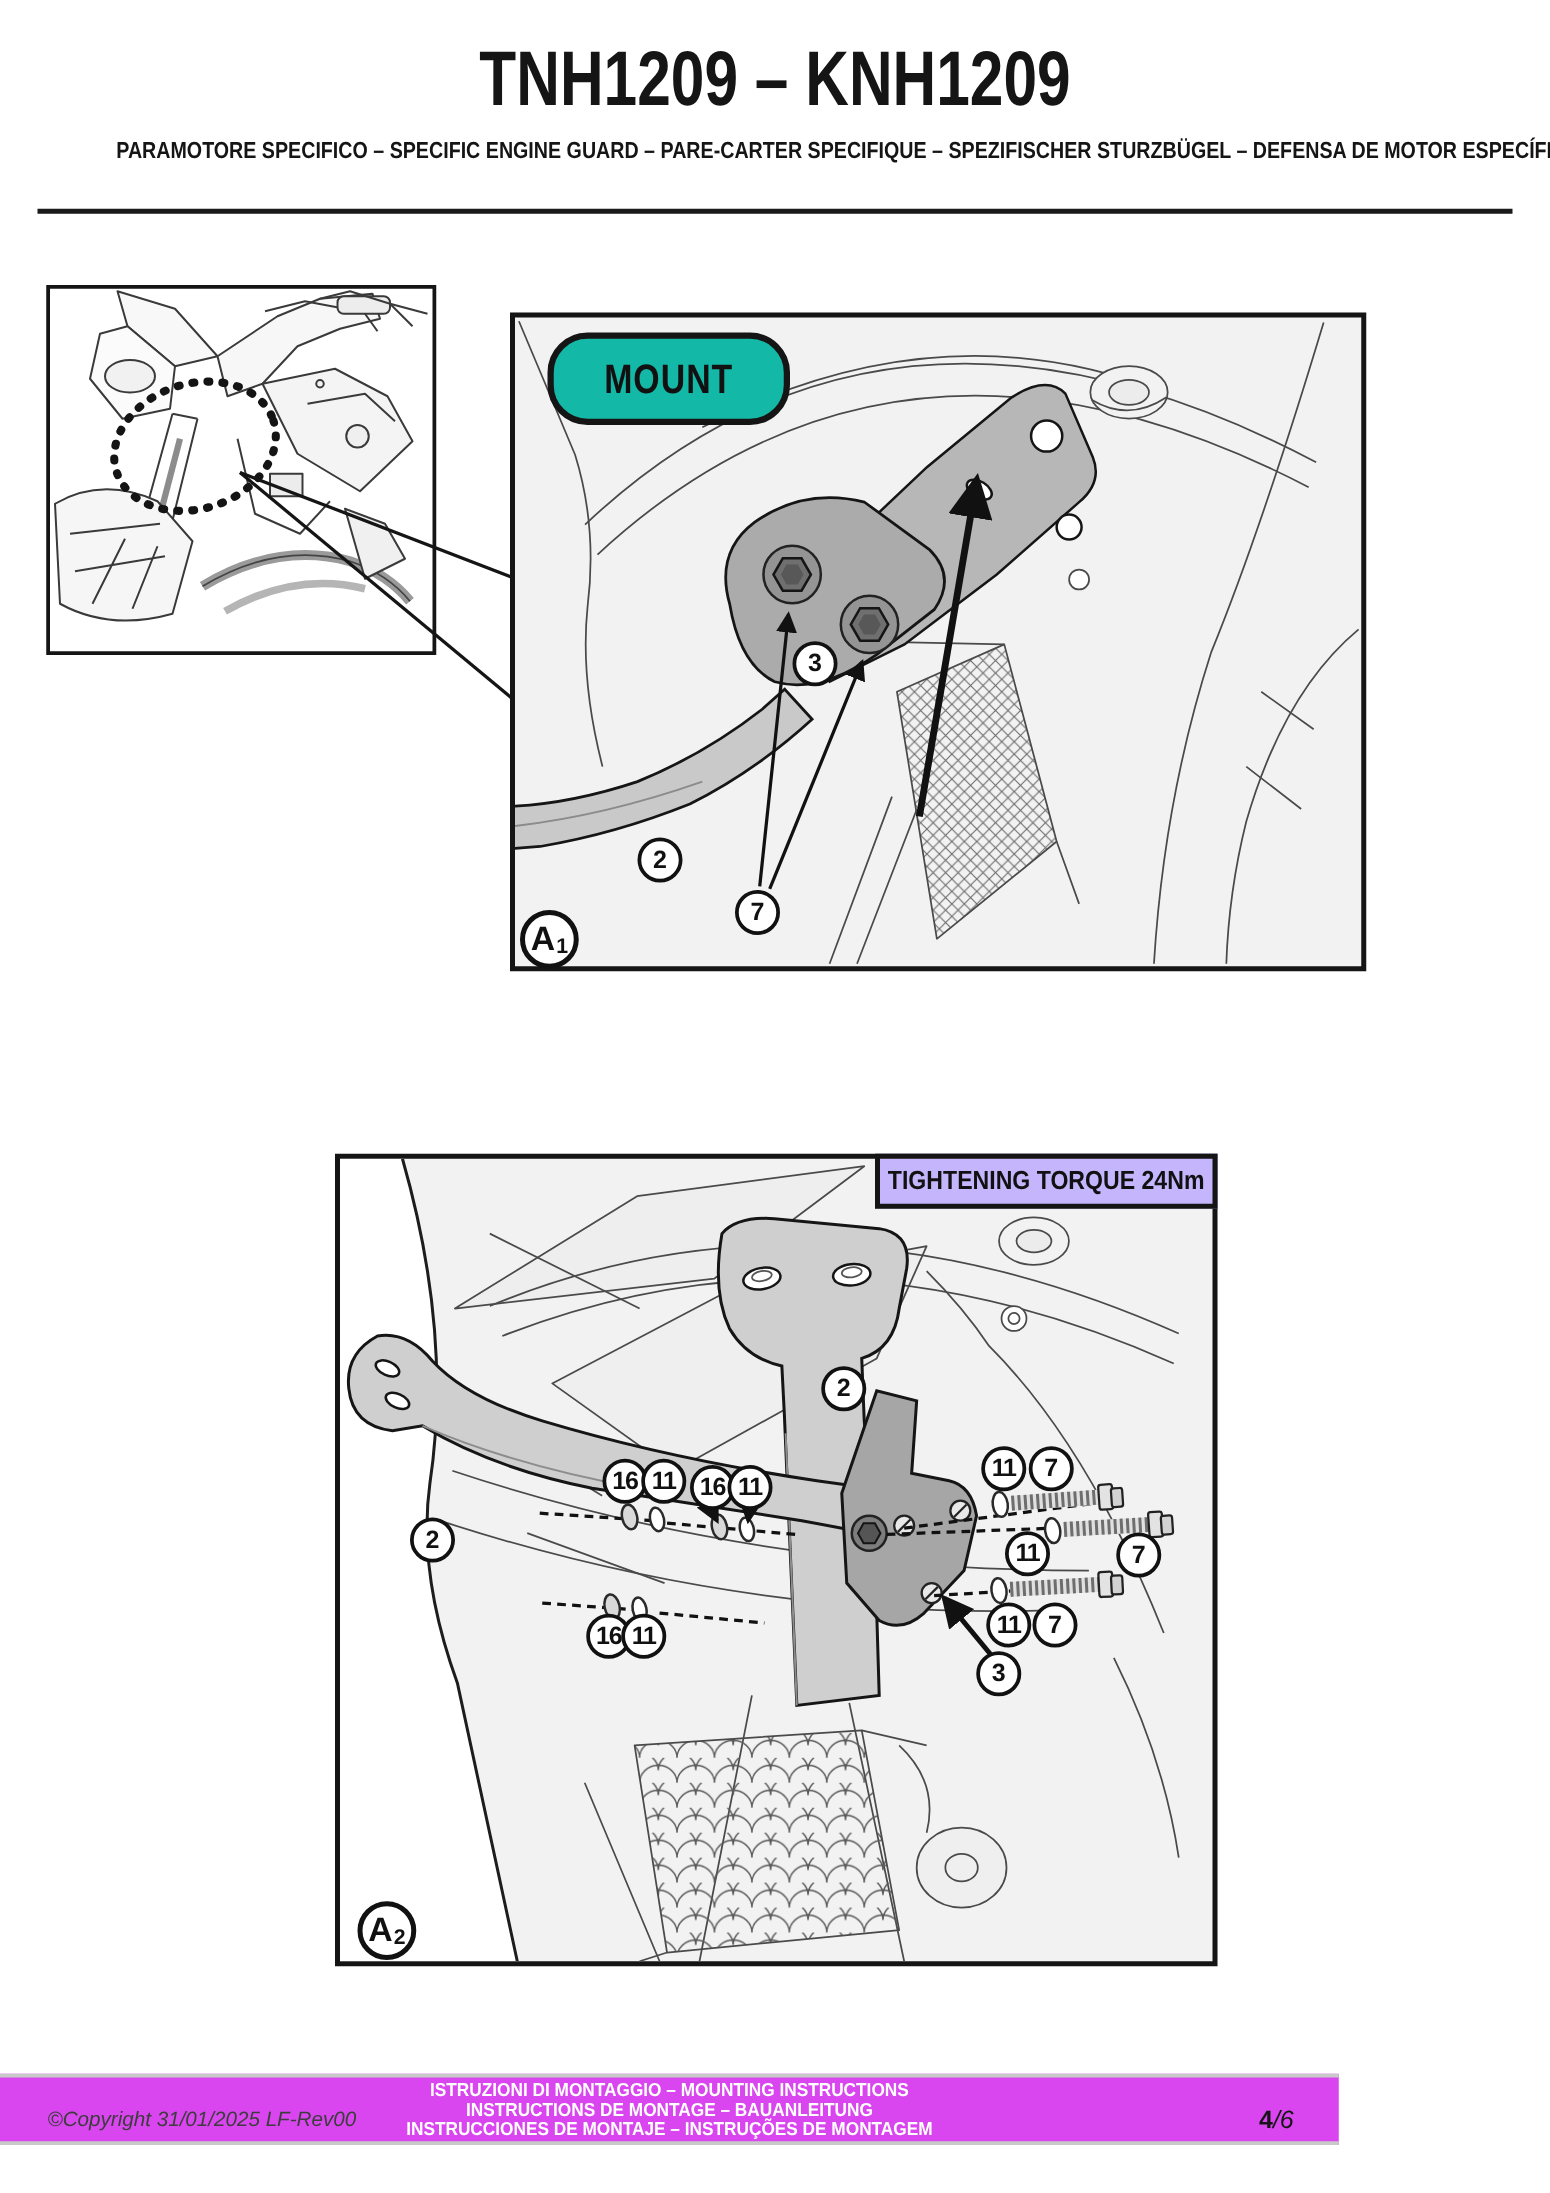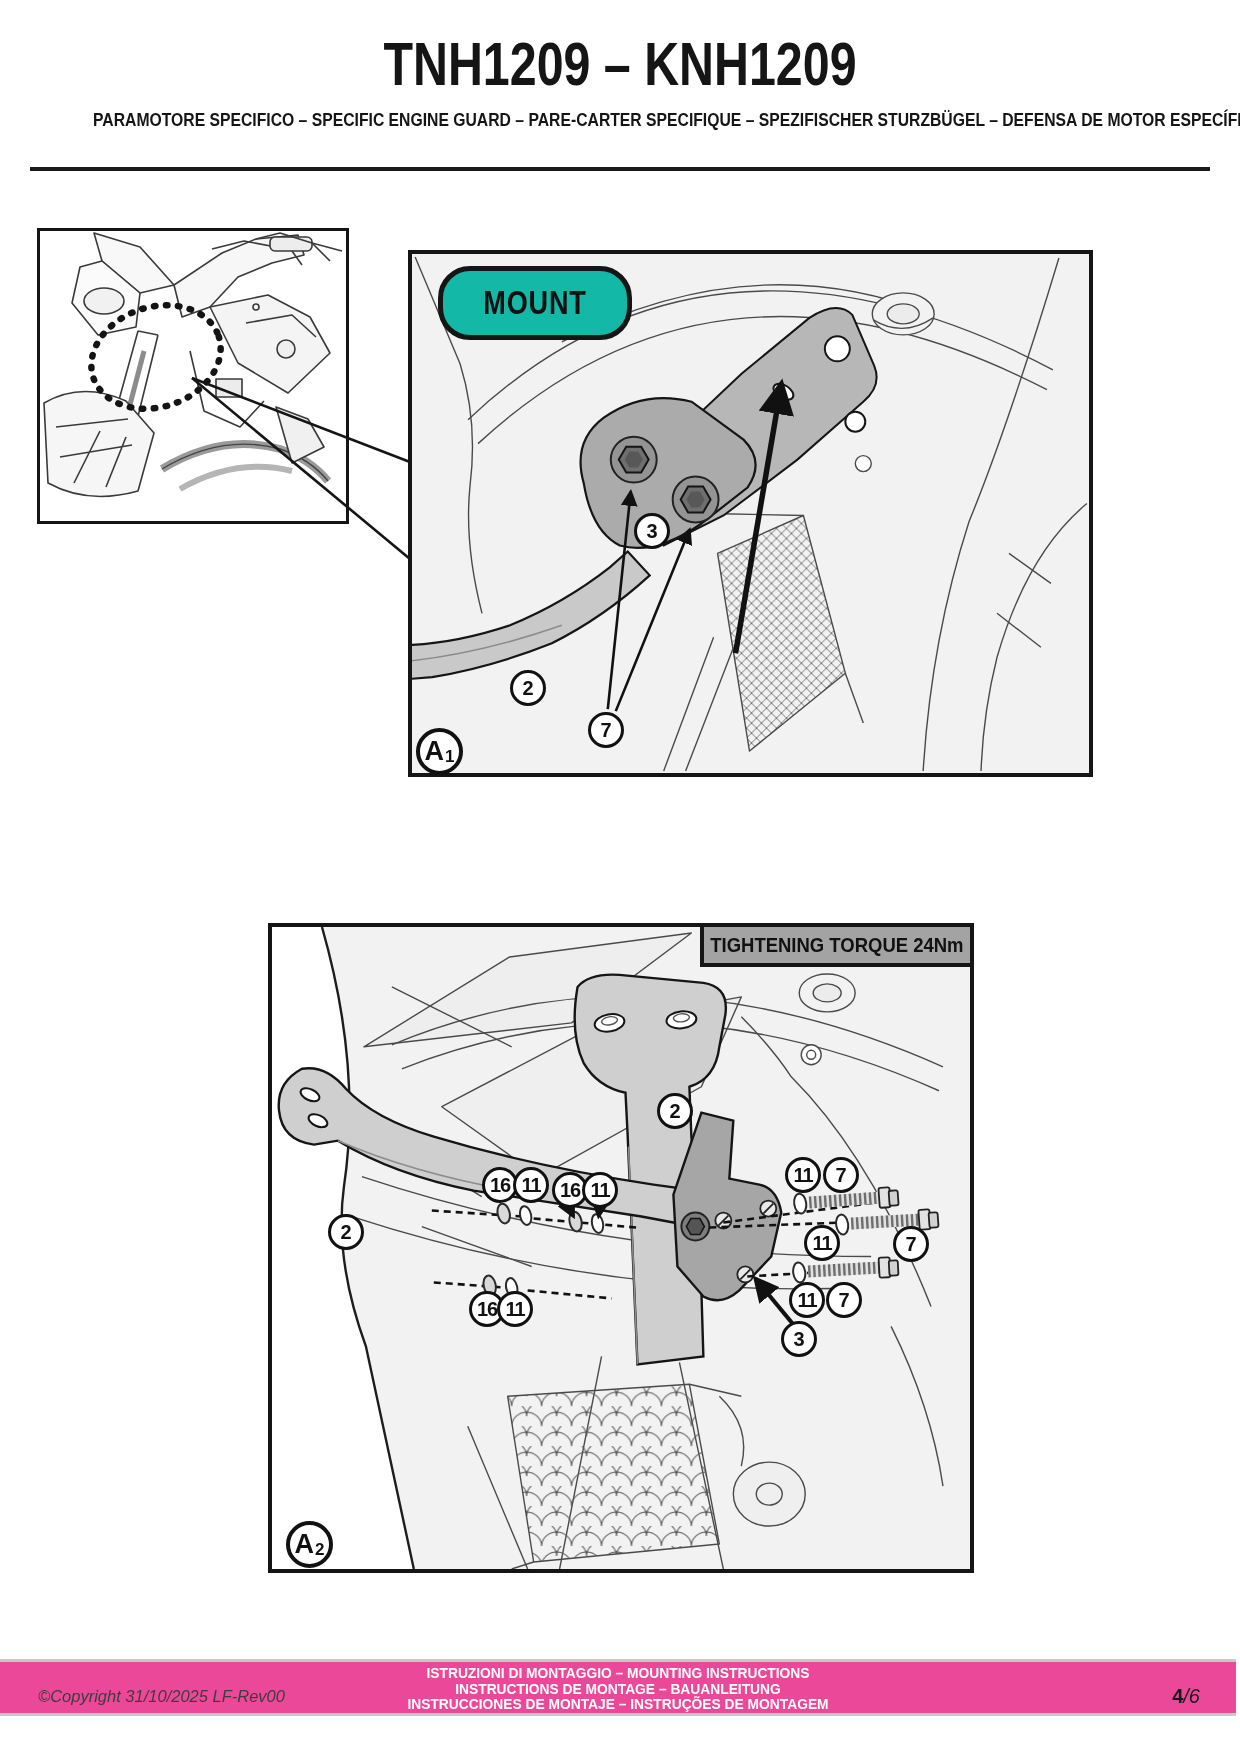--- a/index.html
+++ b/index.html
@@ -24,36 +24,36 @@
   .a2-box{position:absolute;left:268px;top:923px;width:706px;height:650px;
           border:4px solid #151515;background:#f2f2f2;box-sizing:border-box;}
   .fig-svg{position:absolute;left:0;top:0;width:100%;height:100%;}
 
   .mount-badge{position:absolute;left:26px;top:12px;width:184px;height:64px;
                border:5px solid #151515;border-radius:32px;background:#14b8a6;
                display:flex;align-items:center;justify-content:center;}
   .mount-badge span{font-size:33px;font-weight:bold;transform:scaleX(0.82);letter-spacing:1px;}
 
   .torque-badge{position:absolute;right:-4px;top:-4px;width:274px;height:44px;
-                border:4px solid #151515;background:#a3a3a3;box-sizing:border-box;
+                border:4px solid #151515;background:#c4b5fd;box-sizing:border-box;
                 display:flex;align-items:center;justify-content:center;}
   .torque-badge span{font-size:21px;font-weight:bold;transform:scaleX(0.88);white-space:nowrap;}
 
   
   .callout{position:absolute;width:36px;height:36px;border:3.5px solid #111;border-radius:50%;
            background:#fff;box-sizing:border-box;display:flex;align-items:center;
            justify-content:center;font-weight:bold;font-size:20px;color:#111;z-index:5;}
   .callout.wide{letter-spacing:-1px;align-items:center;}
   .refmark{position:absolute;width:47px;height:47px;border:4px solid #111;border-radius:50%;
            background:#fff;box-sizing:border-box;display:flex;align-items:center;
            justify-content:center;font-weight:bold;font-size:27px;color:#111;z-index:5;}
   .refmark .sub{font-size:17px;margin-top:10px;margin-left:1px;}
 
   
-  .footer-bar{position:absolute;left:0;top:1659px;width:1236px;height:57px;background:#ec4899;
+  .footer-bar{position:absolute;left:0;top:1659px;width:1071px;height:57px;background:#d946ef;
               border-top:3px solid #c9c9c9;border-bottom:3px solid #c9c9c9;box-sizing:border-box;}
   .footer-lines{position:absolute;left:0;top:3px;width:100%;text-align:center;color:#ffffff;
                 font-weight:bold;}
   .footer-lines div{font-size:15px;line-height:15.5px;transform:scaleX(0.92);white-space:nowrap;}
   .copyright{position:absolute;left:38px;bottom:7px;font-style:italic;font-size:16.5px;color:#3d3d3d;}
   .pagenum{position:absolute;right:36px;bottom:5px;font-size:20px;color:#161616;}
   .pagenum .cur{font-weight:bold;font-style:normal;}
   .pagenum .tot{font-style:italic;font-weight:normal;}
 </style>
 </head>
@@ -356,19 +356,19 @@
         <span class="sub">2</span>
     </div>
   </div>
 
   <div class="footer-bar">
     <div class="footer-lines">
       <div>ISTRUZIONI DI MONTAGGIO  –  MOUNTING INSTRUCTIONS</div>
       <div>INSTRUCTIONS DE MONTAGE – BAUANLEITUNG</div>
       <div>INSTRUCCIONES DE MONTAJE – INSTRUÇÕES DE MONTAGEM</div>
     </div>
-    <div class="copyright">©Copyright 31/10/2025 LF-Rev00</div>
+    <div class="copyright">©Copyright 31/01/2025 LF-Rev00</div>
     <div class="pagenum">
       <span class="cur">4</span><span class="tot">/6</span>
     </div>
   </div>
 
 </div>
 
 </body></html>

